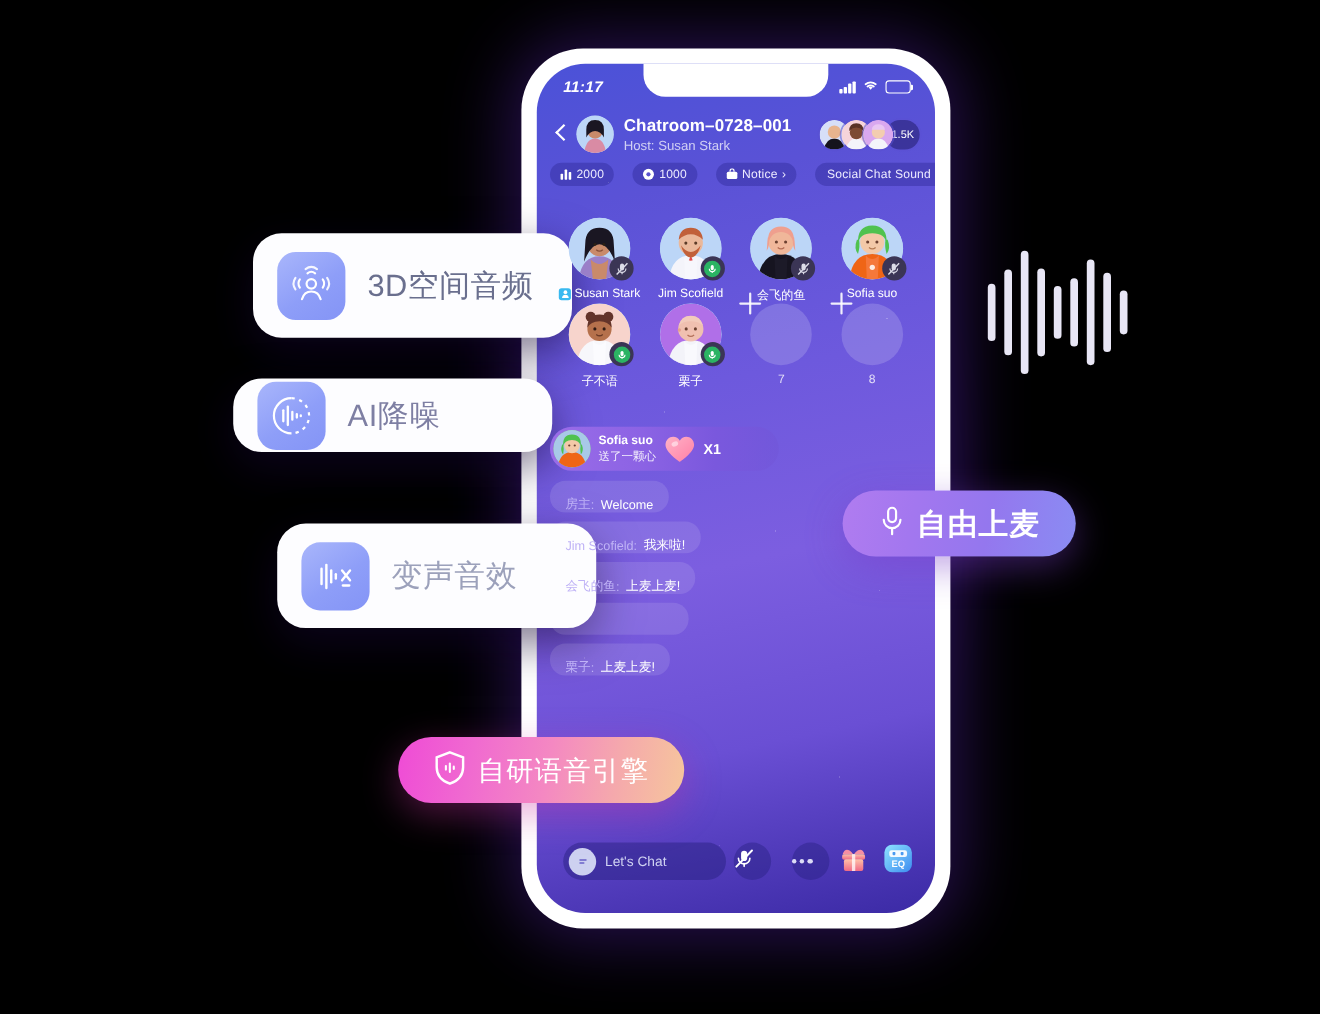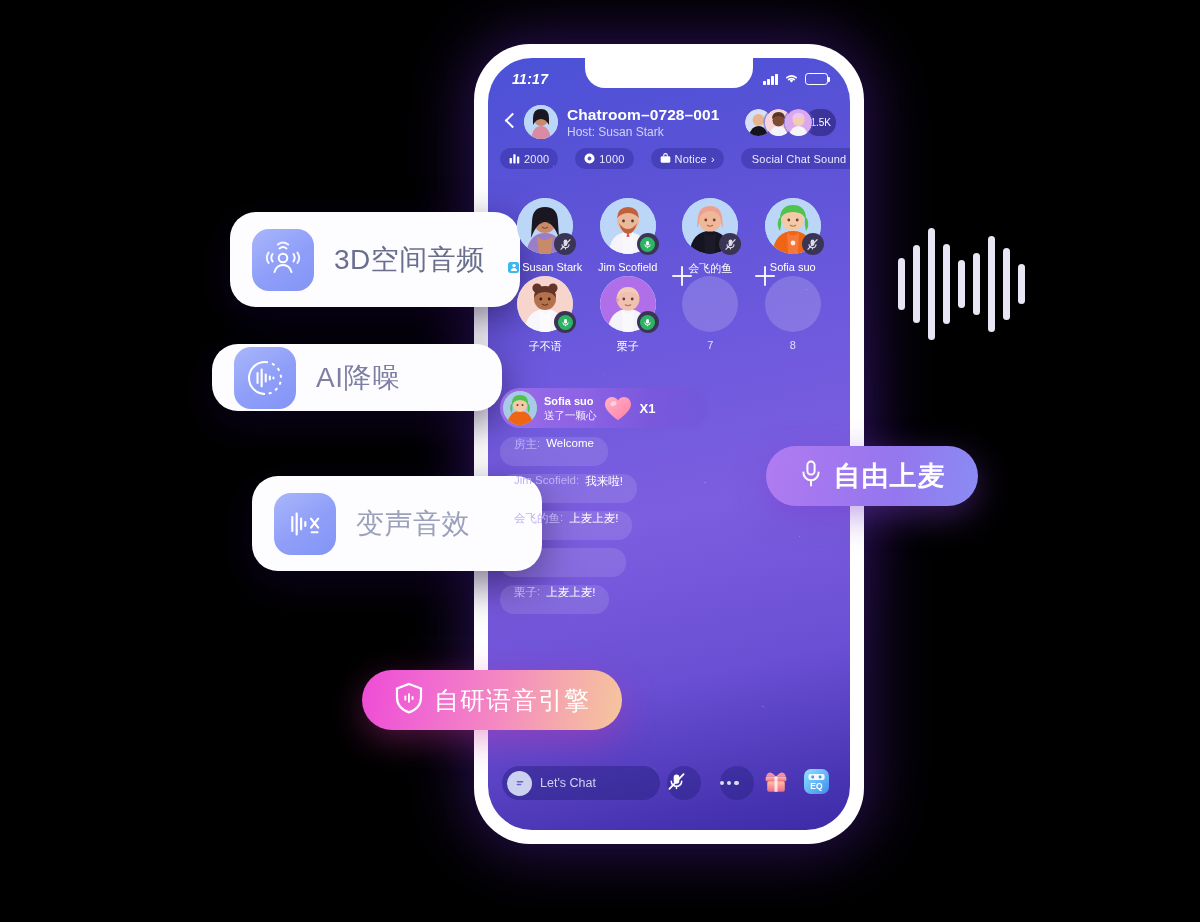--- a/index.html
+++ b/index.html
@@ -241,33 +241,33 @@
   
   #chat-list {
     position: relative; z-index: 14;
     margin-top: 9px; padding-left: 12px;
     display: flex; flex-direction: column; gap: 8px;
   }
   .chat-pill {
     background: rgba(255,255,255,.115);
     border-radius: 14px;
     height: 29px; padding: 0 14px;
-    display: inline-flex; align-items: flex-start;
+    display: inline-flex; align-items: flex-end;
     align-self: flex-start;
     max-width: 252px; white-space: nowrap;
   }
   .chat-pill .cp-from { color: #bfb2f6; font-size: 11.5px; }
   .chat-pill .cp-sep  { color: #bfb2f6; font-size: 11.5px; }
   .chat-pill .cp-body { color: #ffffff; font-size: 11.5px; margin-left: 6px; }
   .chat-pill.blank { width: 126px; }
 
   
   #toolbar {
     position: absolute; z-index: 20;
-    left: 2px; right: 0; bottom: 30px;
+    left: 12px; right: 0; bottom: 30px;
     display: flex; align-items: center;
     padding: 0 14px 0 12px; gap: 7px;
   }
   #chat-input {
     flex: 1 1 auto; height: 34px;
     background: rgba(34,28,120,.42);
     border-radius: 17px;
     display: flex; align-items: center; padding-left: 5px;
     max-width: 182px;
   }

